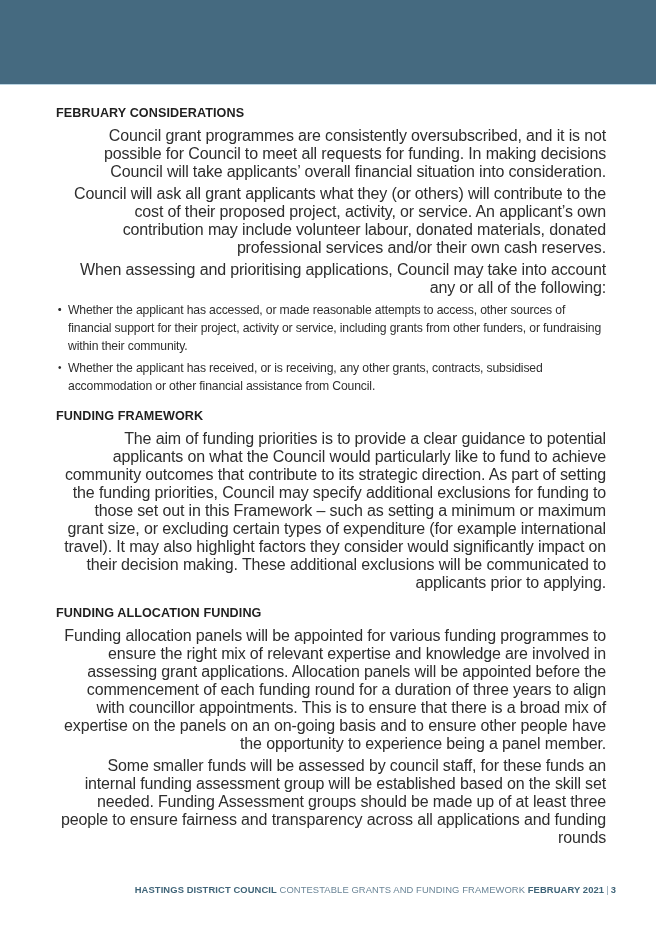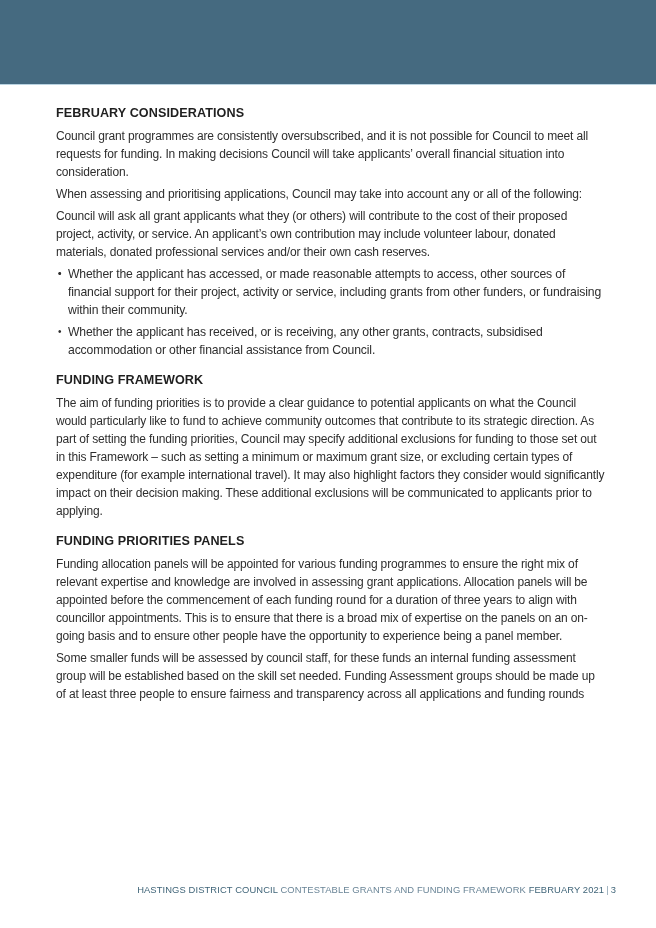--- a/index.html
+++ b/index.html
@@ -35,25 +35,26 @@
   }
   h2.section-heading {
     font-size: 12.6px;
     font-weight: bold;
     letter-spacing: 0.1px;
     color: #1f1f1f;
     margin: 0 0 4px 0;
     line-height: 19px;
   }
   p.para {
-    font-size: 12px;
+    font-size: 16px;
     line-height: 18px;
     margin: 0 0 4px 0;
     color: #2e2e2e;
     letter-spacing: -0.15px;
+    text-align: right;
   }
   ul.bullets {
     list-style: none;
     margin: 0 0 4px 0;
     padding: 0;
   }
   ul.bullets li {
     position: relative;
     padding-left: 12px;
     font-size: 12.2px;
@@ -72,55 +73,55 @@
   .footer {
     position: absolute;
     right: 40px;
     top: 884px;
     font-size: 9.4px;
     color: #6a8597;
     letter-spacing: 0.1px;
     white-space: nowrap;
   }
   .footer .org, .footer .date, .footer .page {
-    font-weight: normal;
+    font-weight: bold;
     color: #3f6478;
     text-align: right;
   }
   .footer .divider {
     color: #8aa1b0;
     margin: 0 2px;
   }
 </style>
 </head>
 <body>
 
 <div class="header-band"></div>
 
 <div class="content">
 
   <div class="section">
     <h2 class="section-heading">FEBRUARY CONSIDERATIONS</h2>
     <p class="para">Council grant programmes are consistently oversubscribed, and it is not possible for Council to meet all requests for funding. In making decisions Council will take applicants’ overall financial situation into consideration.</p>
+    <p class="para">Council will ask all grant applicants what they (or others) will contribute to the cost of their proposed project, activity, or service. An applicant’s own contribution may include volunteer labour, donated materials, donated professional services and/or their own cash reserves.</p>
     <p class="para">When assessing and prioritising applications, Council may take into account any or all of the following:</p>
-    <p class="para">Council will ask all grant applicants what they (or others) will contribute to the cost of their proposed project, activity, or service. An applicant’s own contribution may include volunteer labour, donated materials, donated professional services and/or their own cash reserves.</p>
     <ul class="bullets">
       <li><span class="bullet">•</span></li>
       <li><span class="bullet">•</span><span>Whether the applicant has accessed, or made reasonable attempts to access, other sources of financial support for their project, activity or service, including grants from other funders, or fundraising within their community.</span></li>
       <li><span class="bullet">•</span><span>Whether the applicant has received, or is receiving, any other grants, contracts, subsidised accommodation or other financial assistance from Council.</span></li>
     </ul>
   </div>
 
   <div class="section">
     <h2 class="section-heading">FUNDING FRAMEWORK</h2>
     <p class="para">The aim of funding priorities is to provide a clear guidance to potential applicants on what the Council would particularly like to fund to achieve community outcomes that contribute to its strategic direction. As part of setting the funding priorities, Council may specify additional exclusions for funding to those set out in this Framework – such as setting a minimum or maximum grant size, or excluding certain types of expenditure (for example international travel). It may also highlight factors they consider would significantly impact on their decision making. These additional exclusions will be communicated to applicants prior to applying.</p>
   </div>
 
   <div class="section">
-    <h2 class="section-heading">FUNDING PRIORITIES PANELS</h2>
+    <h2 class="section-heading">FUNDING ALLOCATION FUNDING</h2>
     <p class="para">Funding allocation panels will be appointed for various funding programmes to ensure the right mix of relevant expertise and knowledge are involved in assessing grant applications. Allocation panels will be appointed before the commencement of each funding round for a duration of three years to align with councillor appointments. This is to ensure that there is a broad mix of expertise on the panels on an on-going basis and to ensure other people have the opportunity to experience being a panel member.</p>
     <p class="para">Some smaller funds will be assessed by council staff, for these funds an internal funding assessment group will be established based on the skill set needed.  Funding Assessment groups should be made up of at least three people to ensure fairness and transparency across all applications and funding rounds</p>
   </div>
 
 </div>
 
 <div class="footer">
   <span class="org">HASTINGS DISTRICT COUNCIL</span>
   <span class="title">CONTESTABLE GRANTS AND FUNDING FRAMEWORK</span>
   <span class="date">FEBRUARY 2021</span><span class="divider">|</span><span class="page">3</span>

